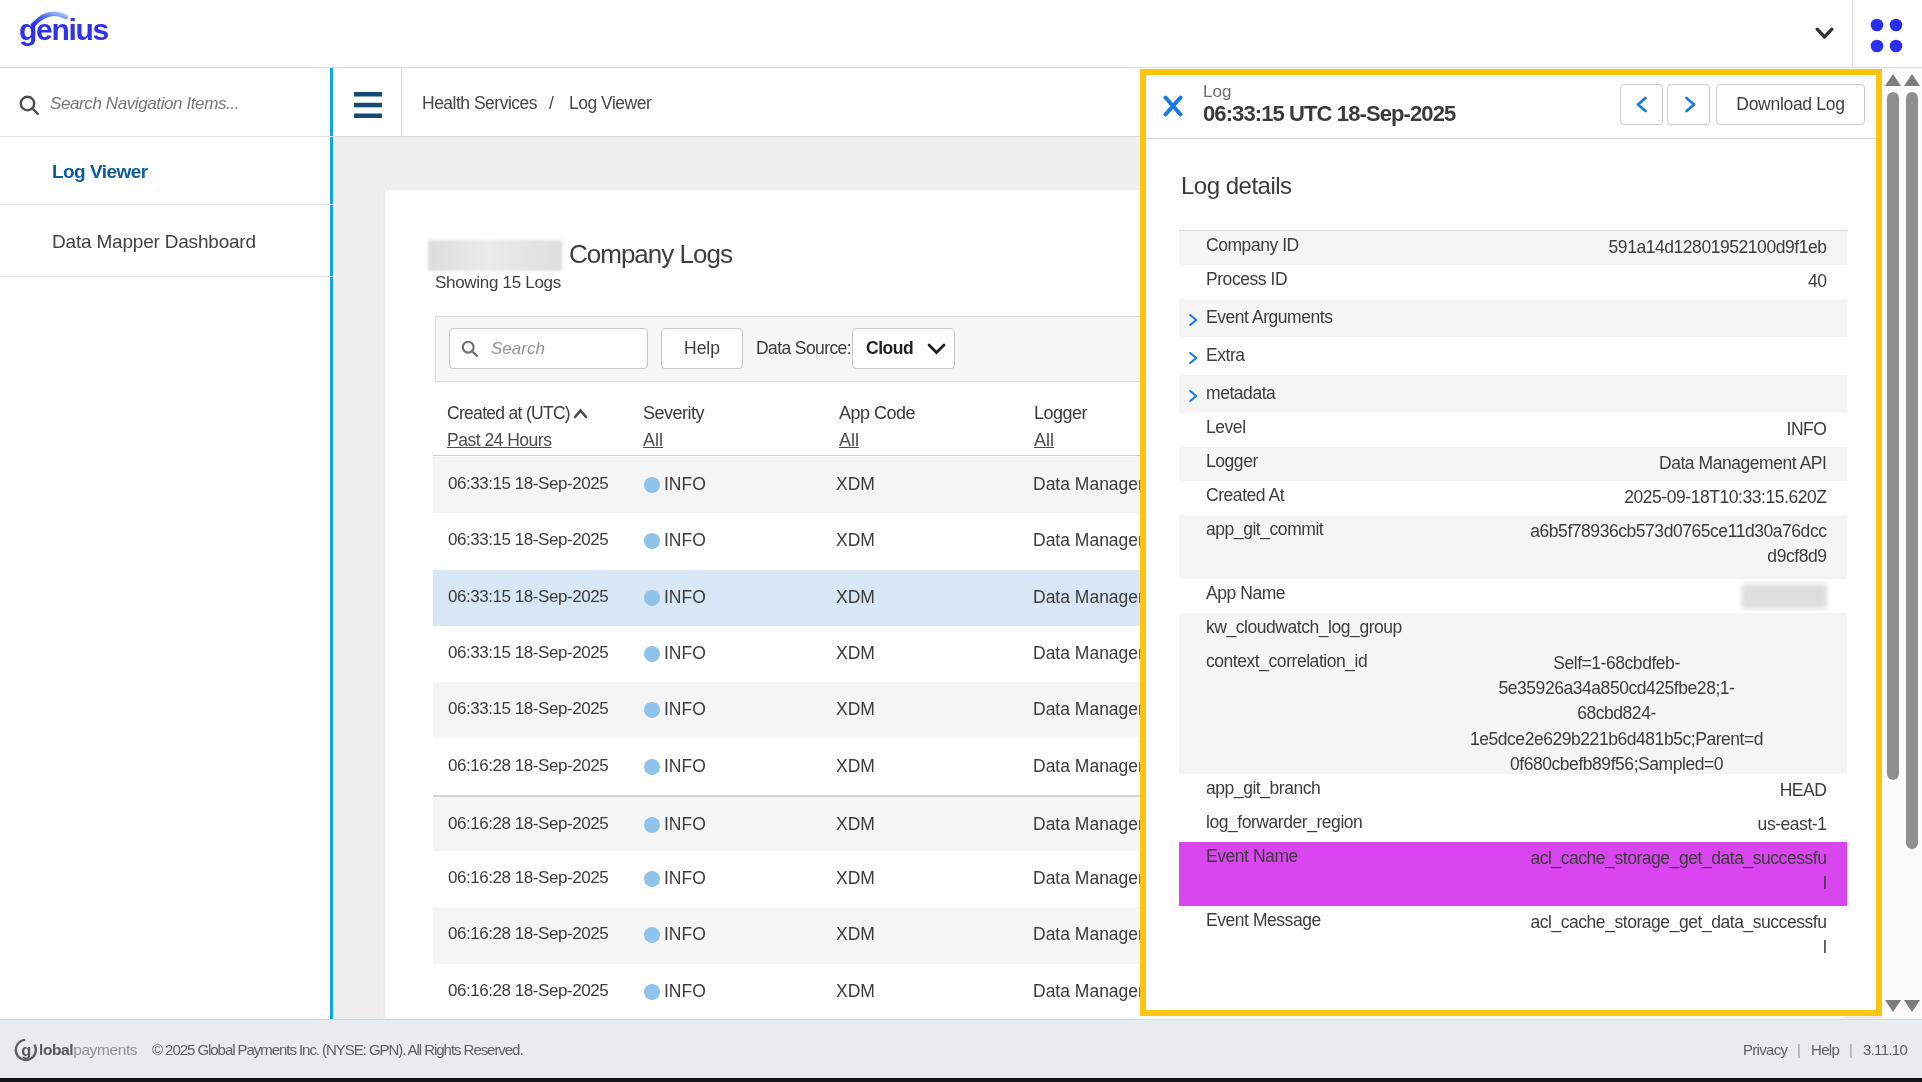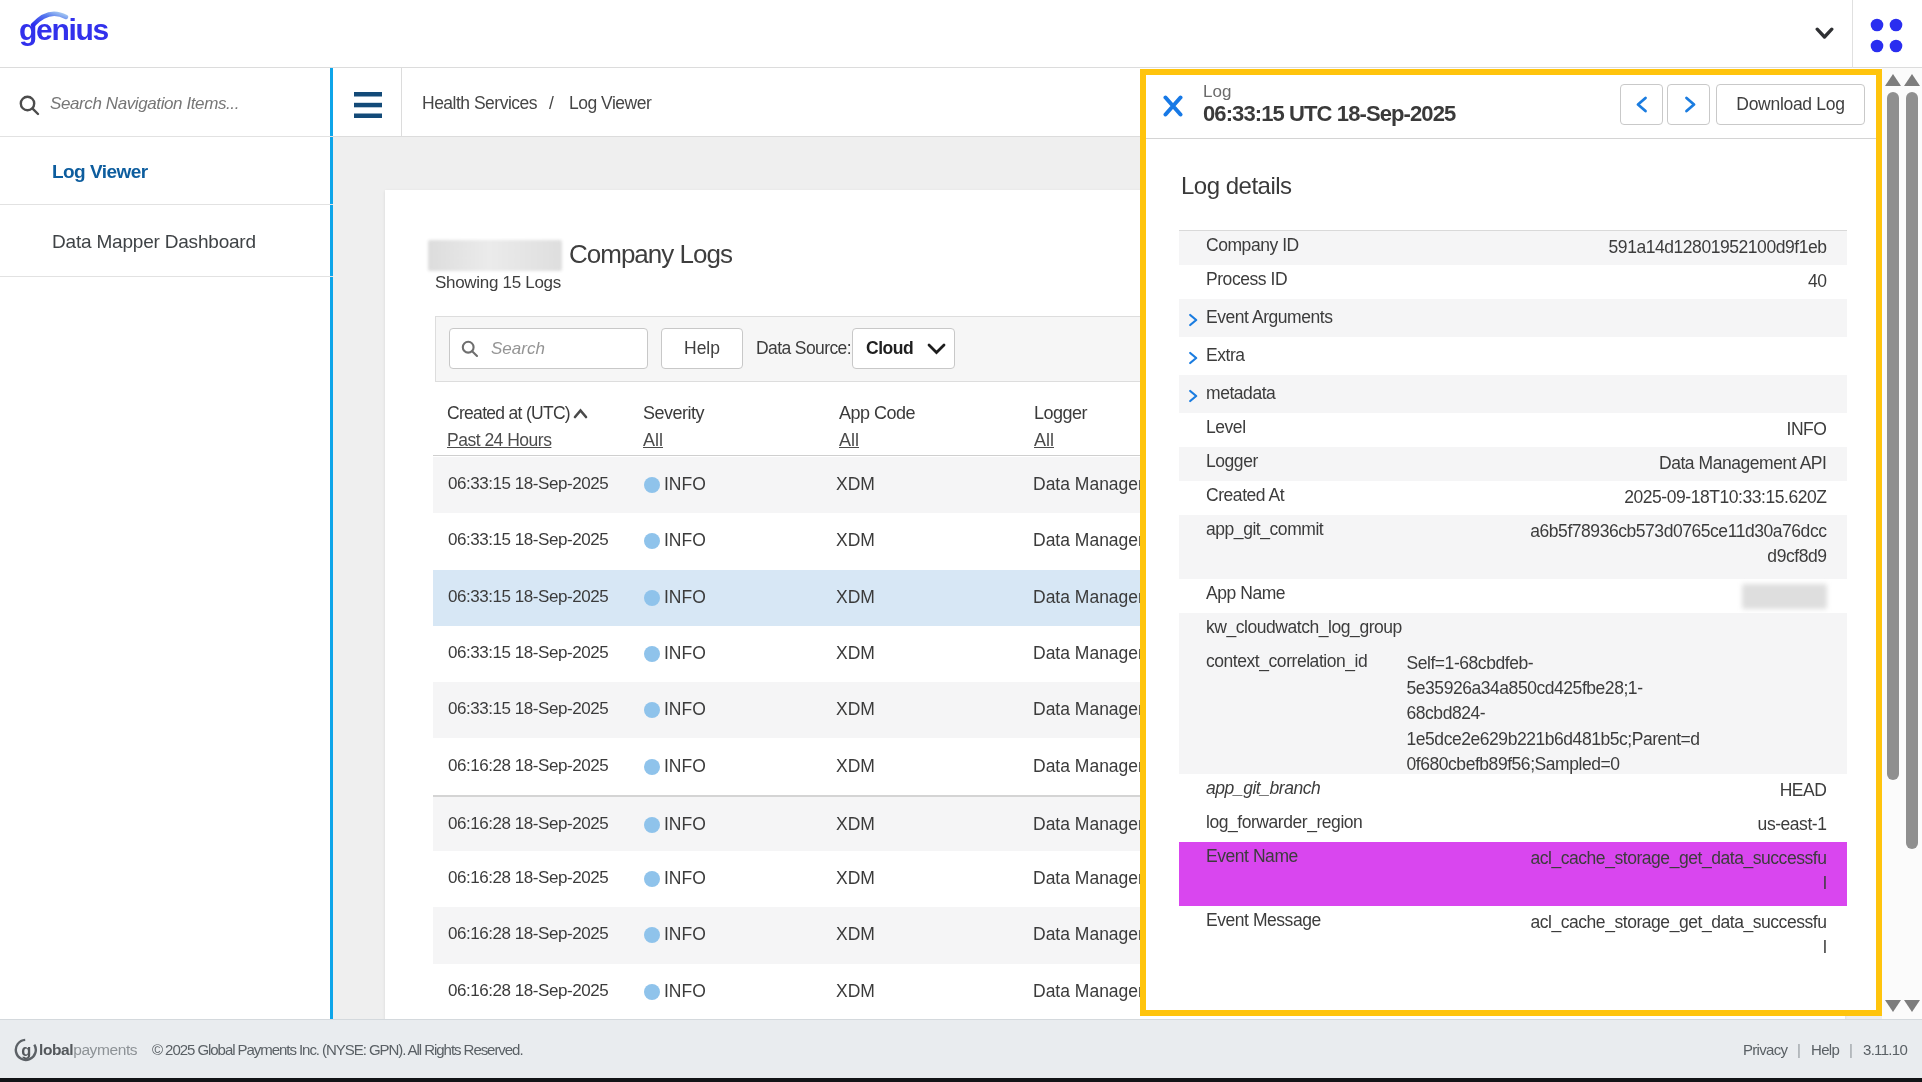--- a/index.html
+++ b/index.html
@@ -227,24 +227,24 @@
 </div>
 <div style="position:relative;width:100%;height:34px;background:#fff;font-size:17.5px;color:#3c3c3c;letter-spacing:-0.45px">
 <div style="position:absolute;left:27px;top:4px;">App Name</div>
 <div style="position:absolute;right:20px;top:4px;width:420px;text-align:right;line-height:25.2px"><span style="display:inline-block;width:85px;height:25px;background:#dedede;border-radius:2px;filter:blur(2.5px);vertical-align:middle"></span></div>
 </div>
 <div style="position:relative;width:100%;height:34px;background:#f5f5f6;font-size:17.5px;color:#3c3c3c;letter-spacing:-0.45px">
 <div style="position:absolute;left:27px;top:4px;">kw_cloudwatch_log_group</div>
 </div>
 <div style="position:relative;width:100%;height:127px;background:#f5f5f6;font-size:17.5px;color:#3c3c3c;letter-spacing:-0.45px">
 <div style="position:absolute;left:27px;top:4px;">context_correlation_id</div>
-<div style="position:absolute;right:20px;top:4px;width:420px;text-align:left;line-height:25.2px">Self=1-68cbdfeb-<br>5e35926a34a850cd425fbe28;1-<br>68cbd824-<br>1e5dce2e629b221b6d481b5c;Parent=d<br>0f680cbefb89f56;Sampled=0</div>
-</div>
-<div style="position:relative;width:100%;height:34px;background:#fff;font-size:17.5px;color:#3c3c3c;letter-spacing:-0.45px">
-<div style="position:absolute;left:27px;top:4px;font-style:italic;">app_git_branch</div>
+<div style="position:absolute;right:20px;top:4px;width:420px;text-align:center;line-height:25.2px">Self=1-68cbdfeb-<br>5e35926a34a850cd425fbe28;1-<br>68cbd824-<br>1e5dce2e629b221b6d481b5c;Parent=d<br>0f680cbefb89f56;Sampled=0</div>
+</div>
+<div style="position:relative;width:100%;height:34px;background:#fff;font-size:17.5px;color:#3c3c3c;letter-spacing:-0.45px">
+<div style="position:absolute;left:27px;top:4px;">app_git_branch</div>
 <div style="position:absolute;right:20px;top:4px;width:420px;text-align:right;line-height:25.2px">HEAD</div>
 </div>
 <div style="position:relative;width:100%;height:34px;background:#fff;font-size:17.5px;color:#3c3c3c;letter-spacing:-0.45px">
 <div style="position:absolute;left:27px;top:4px;">log_forwarder_region</div>
 <div style="position:absolute;right:20px;top:4px;width:420px;text-align:right;line-height:25.2px">us-east-1</div>
 </div>
 <div style="position:relative;width:100%;height:64px;background:#d946ef;font-size:17.5px;color:#3c3c3c;letter-spacing:-0.45px">
 <div style="position:absolute;left:27px;top:4px;">Event Name</div>
 <div style="position:absolute;right:20px;top:4px;width:420px;text-align:right;line-height:25.2px">acl_cache_storage_get_data_successfu<br>l</div>
 </div>

